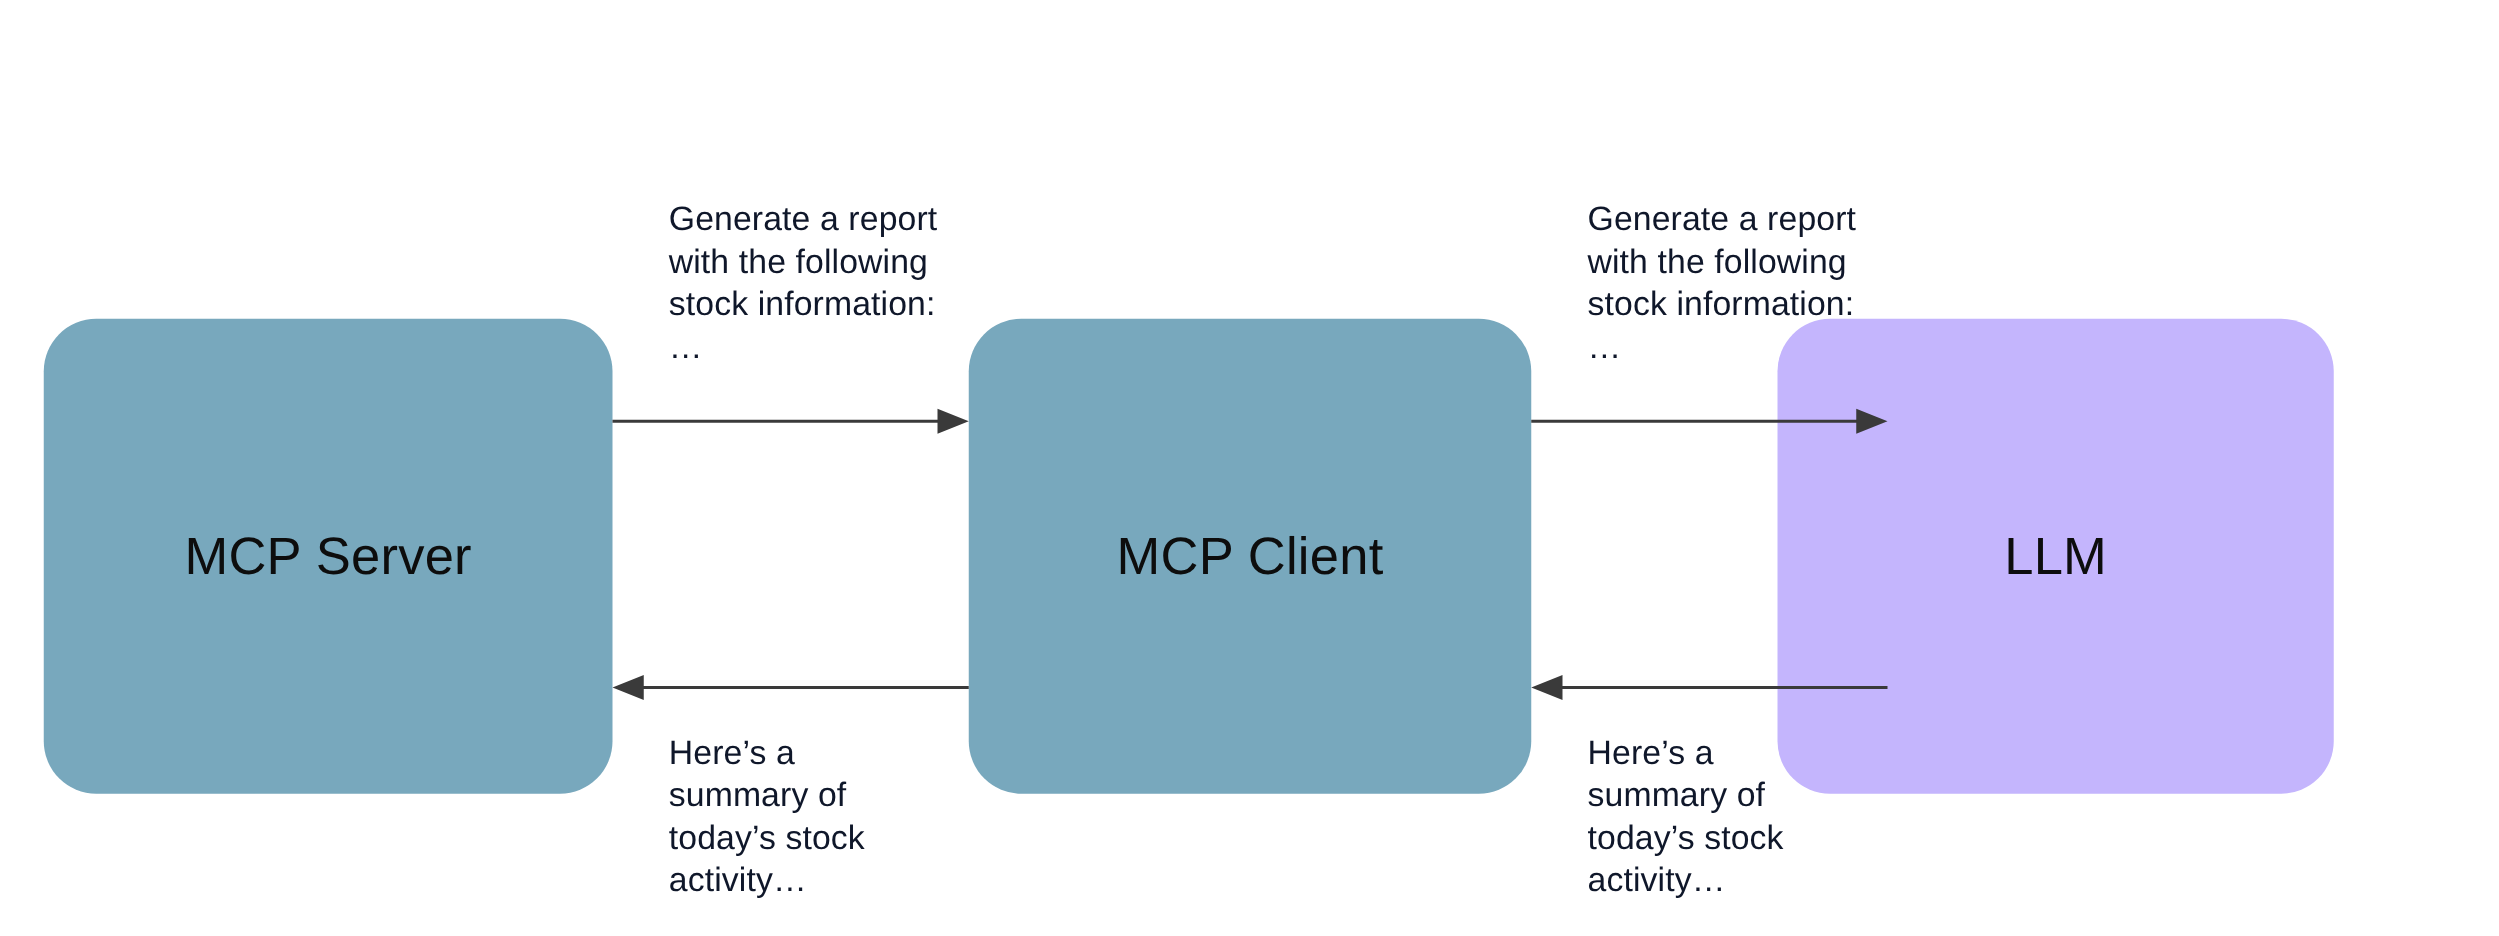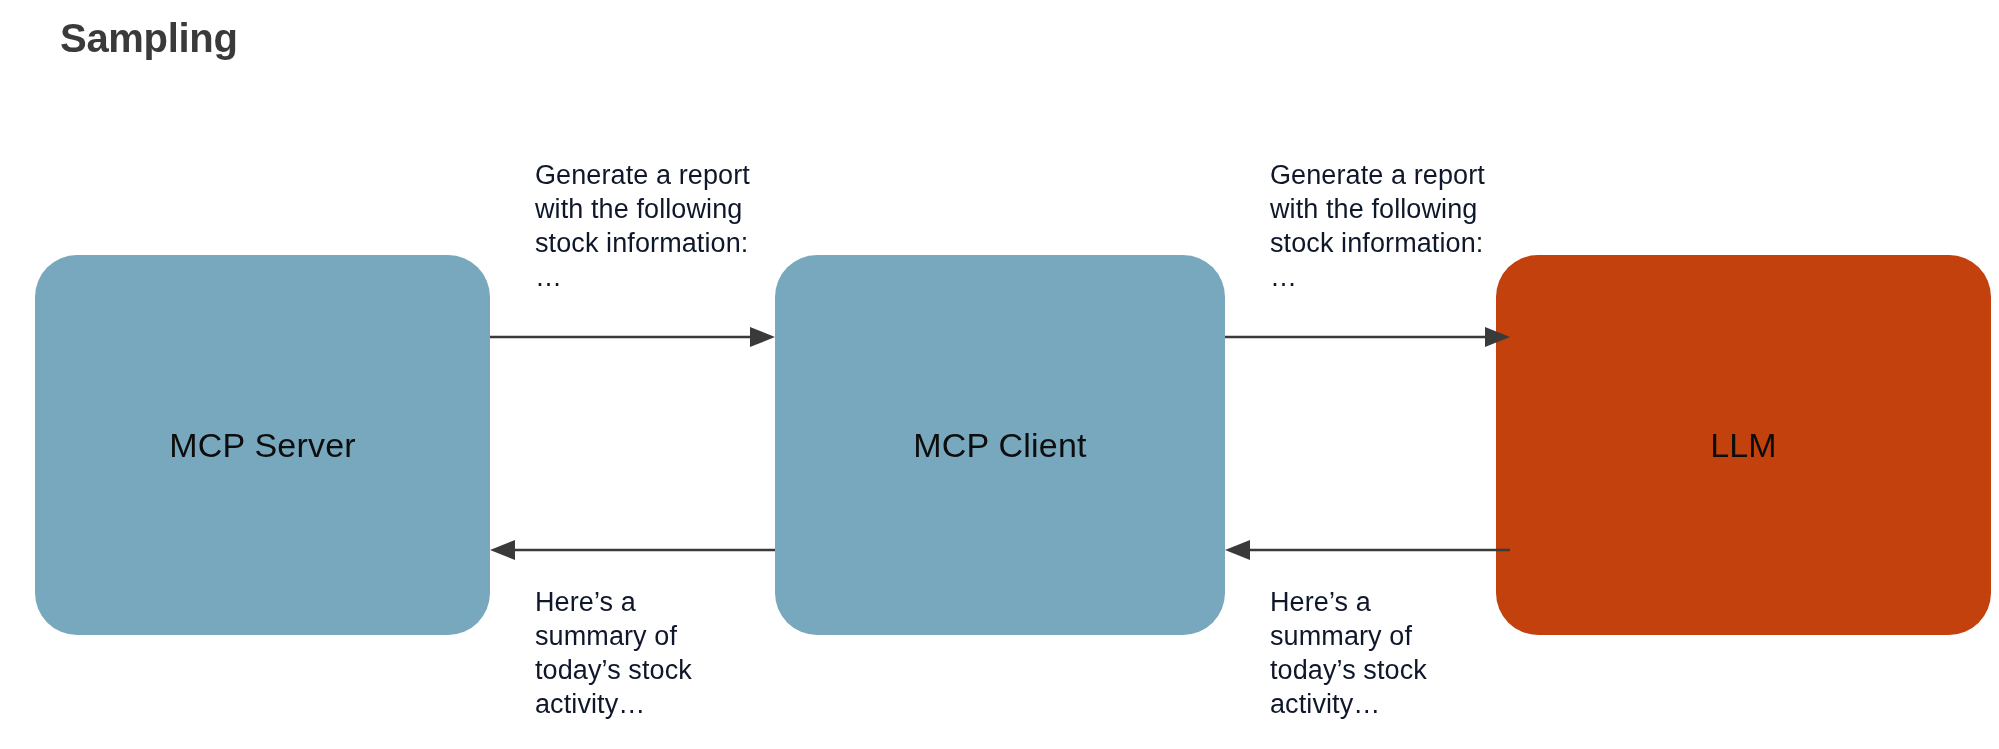--- a/index.html
+++ b/index.html
@@ -34,29 +34,29 @@
   .node {
     position: absolute;
     top: 255px;
     height: 380px;
     border-radius: 42px;
     display: flex;
     align-items: center;
     justify-content: center;
   }
   .node-label {
-    font-size: 34px;
+    font-size: 42px;
     font-weight: 400;
     color: #0d0d0d;
     letter-spacing: 0.2px;
     white-space: nowrap;
   }
   #node-mcp-server { left: 35px;   width: 455px; background: #78a8bd; }
   #node-mcp-client { left: 775px;  width: 450px; background: #78a8bd; }
-  #node-llm        { left: 1496px; width: 495px; background: #c2410c; }
+  #node-llm        { left: 1422px; width: 445px; background: #c4b5fd; }
 
   
   .arrow-svg {
     position: absolute;
     overflow: visible;
   }
   #arrow-server-to-client { left: 490px;  top: 320px; width: 285px; height: 34px; }
   #arrow-client-to-llm    { left: 1225px; top: 320px; width: 285px; height: 34px; }
   #arrow-client-to-server { left: 490px;  top: 533px; width: 285px; height: 34px; }
   #arrow-llm-to-client    { left: 1225px; top: 533px; width: 285px; height: 34px; }
@@ -74,21 +74,20 @@
   #label-request-left  { left: 535px;  top: 158px; }
   #label-request-right { left: 1270px; top: 158px; }
   #label-response-left  { left: 535px;  top: 585px; }
   #label-response-right { left: 1270px; top: 585px; }
 </style>
 </head>
 <body>
 
 <div id="canvas">
 
-  <div id="page-title">Sampling</div>
 
   <div class="node" id="node-mcp-server">
     <span class="node-label">MCP Server</span>
   </div>
 
   <div class="node" id="node-mcp-client">
     <span class="node-label">MCP Client</span>
   </div>
 
   <div class="node" id="node-llm">

